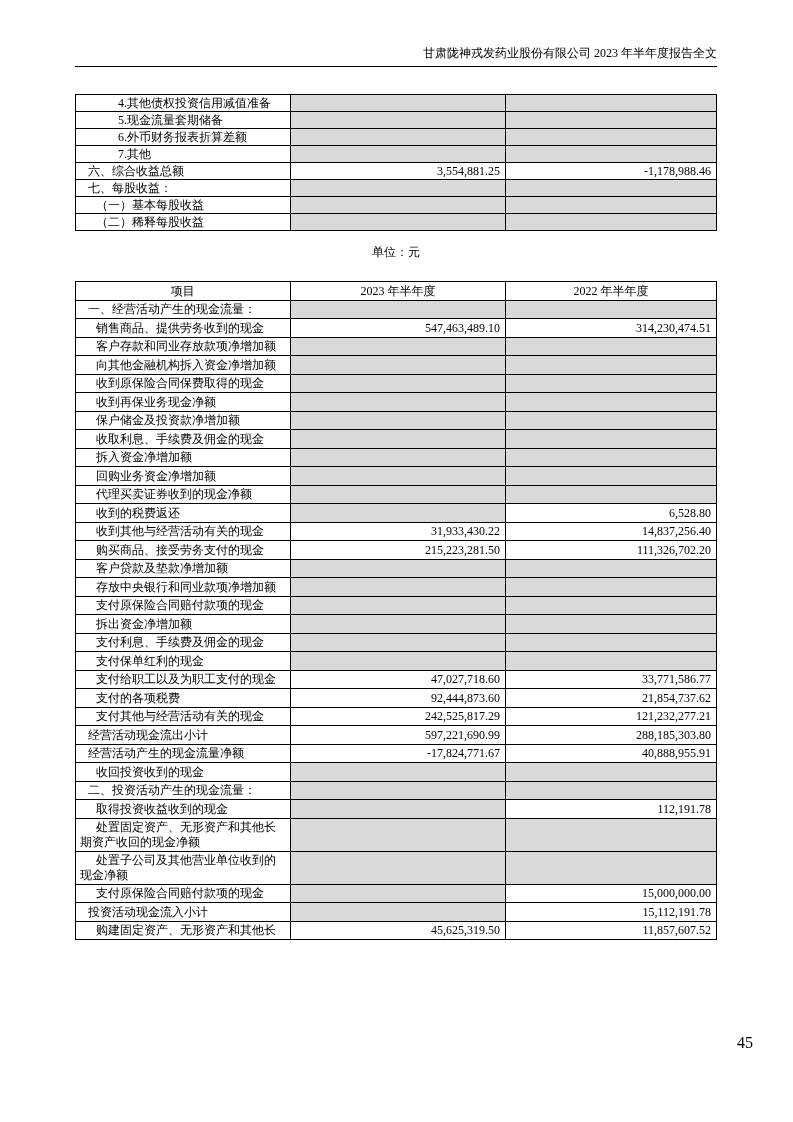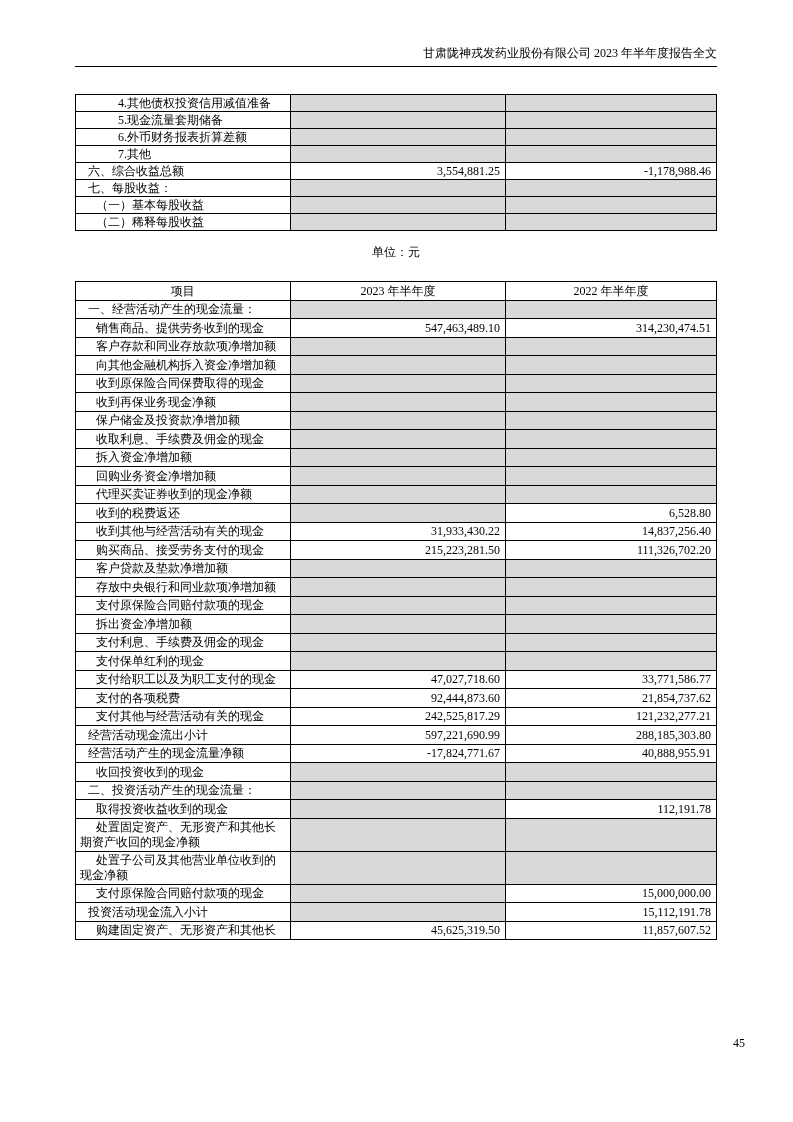--- a/index.html
+++ b/index.html
@@ -35,22 +35,22 @@
   td.shade { background:#d9d9d9; }
 
   .ind1 { text-indent:8px; }
   .ind2 { text-indent:16px; }
   .ind3 { text-indent:38px; }
 
   .section-title { margin-top:20px; font-size:14px; font-weight:bold; line-height:17px; }
   .unit { margin-top:14px; text-align:center; font-size:12px; line-height:15px; }
 
   .page-number {
-    position:absolute; top:1036px; right:48px;
-    font-size:12px; line-height:14px;
+    position:absolute; top:1036px; right:40px;
+    font-size:16px; line-height:14px;
   }
 </style>
 </head>
 <body>
 
 <div class="page">
   <div class="content">
 
     <div class="doc-header">
       <span>甘肃陇神戎发药业股份有限公司 2023 年半年度报告全文</span>

